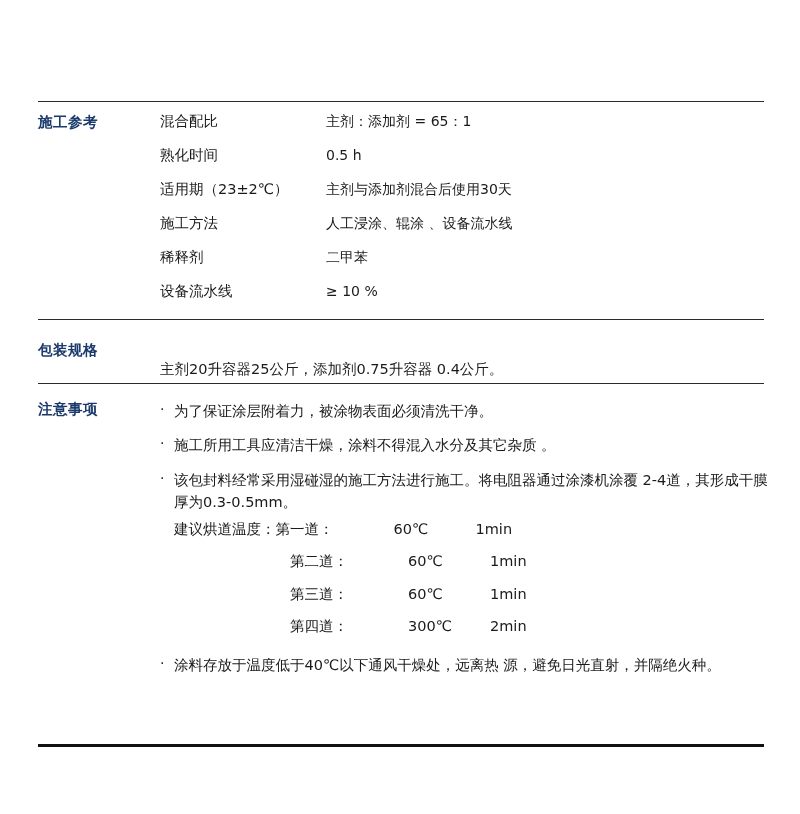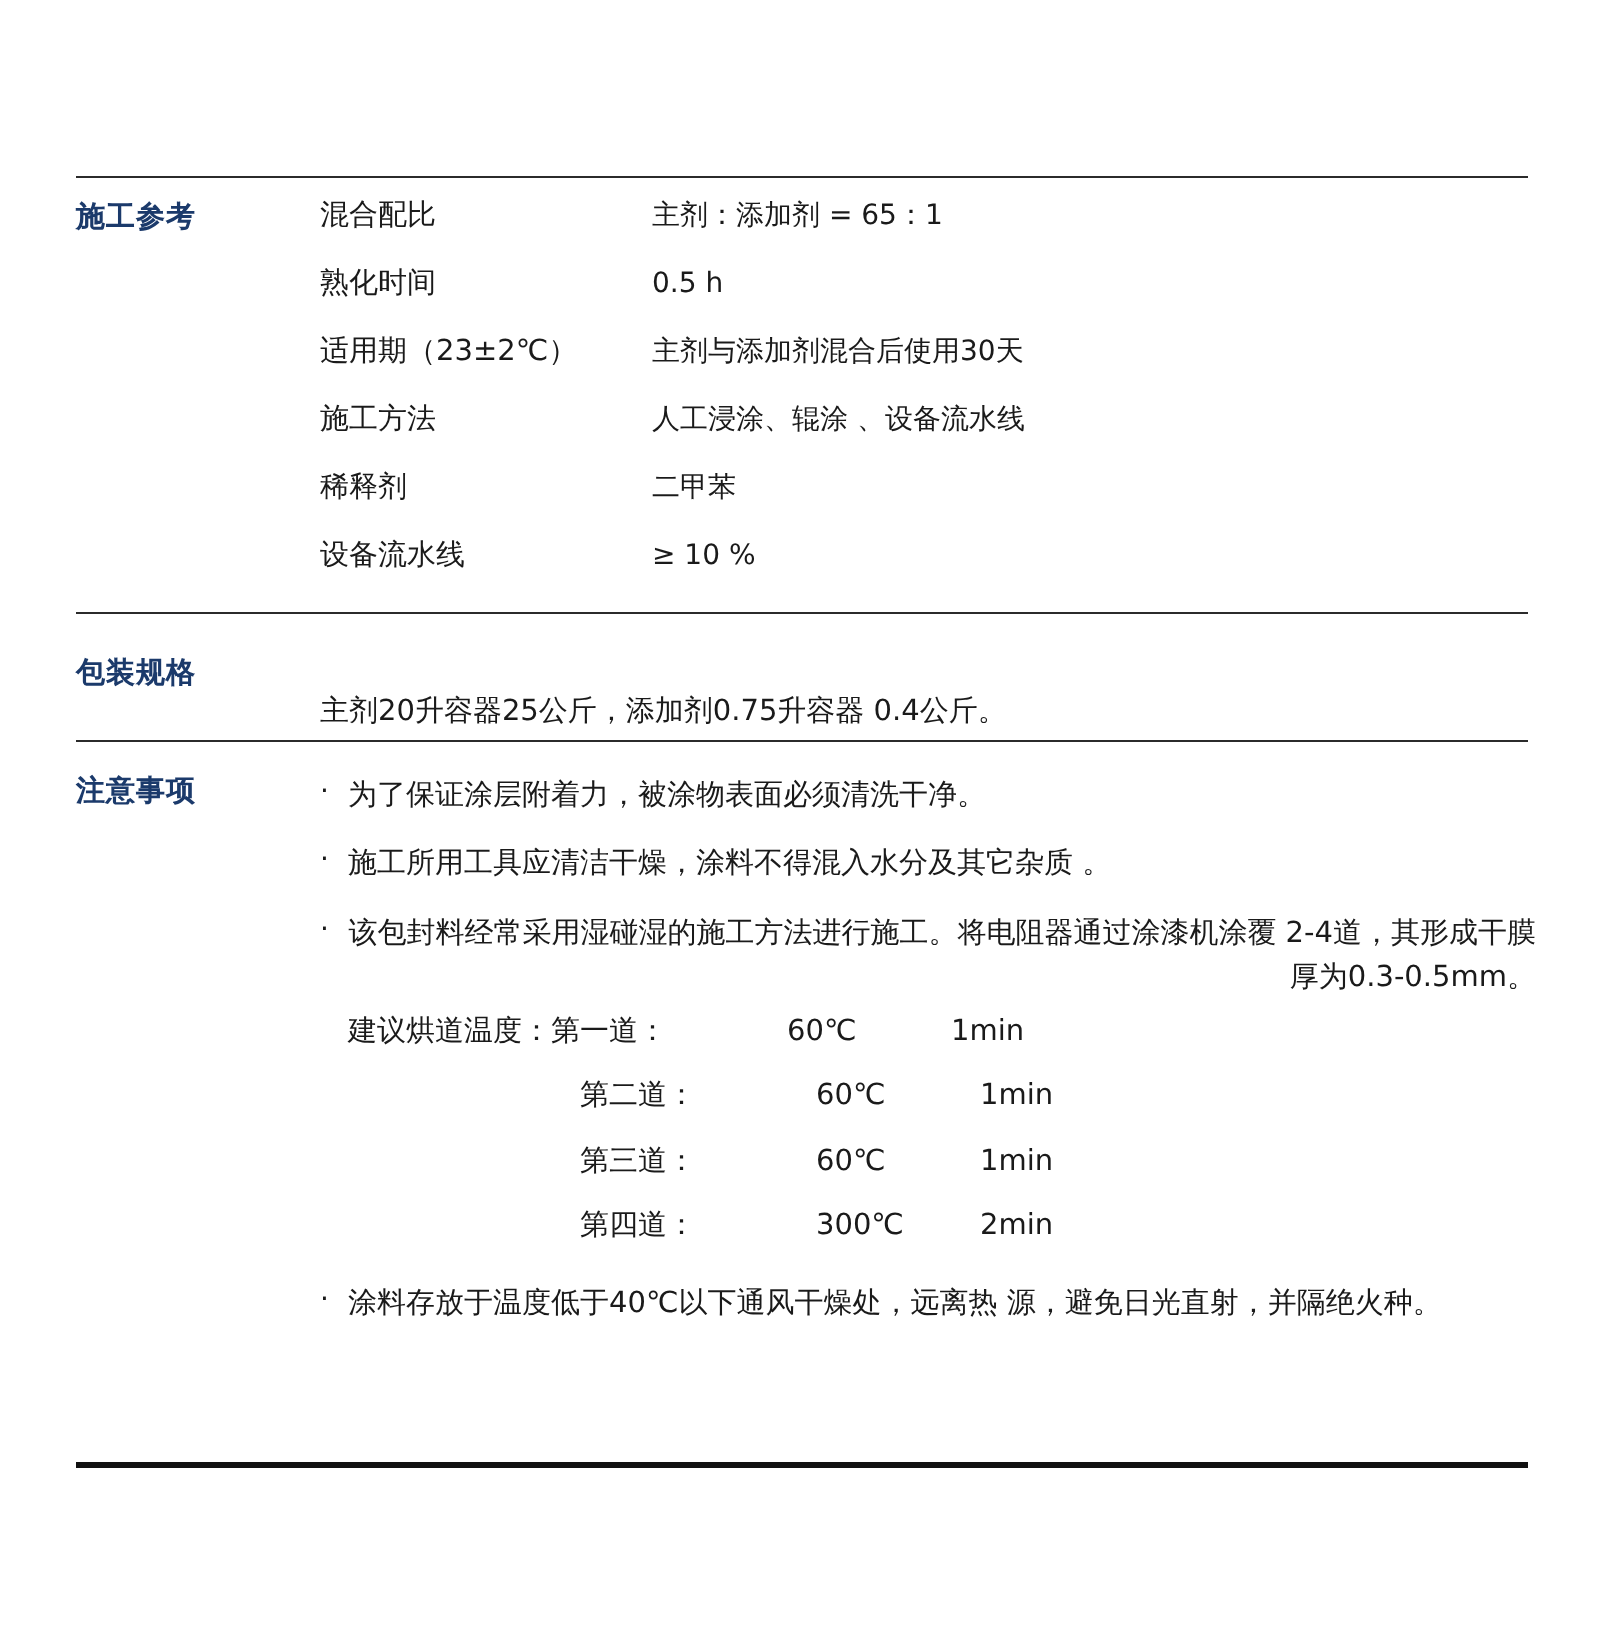--- a/index.html
+++ b/index.html
@@ -11,21 +11,21 @@
     width: 800px;
     height: 814px;
     background: #ffffff;
     font-family: "DejaVu Sans", "Liberation Sans", sans-serif;
     color: #1a1a1a;
     position: relative;
     overflow: hidden;
   }
   .page {
     position: absolute;
-    left: 0; top: 0;
+    left: 0; top: 13px;
     width: 800px;
     height: 793px;
     padding: 0;
   }
 
   
   .rule {
     position: absolute;
     left: 38px;
     width: 726px;
@@ -96,21 +96,20 @@
     font-size: 14px;
     line-height: 1.55;
     color: #1a1a1a;
     transform: translateY(-1px);
   }
   .note-text {
     font-size: 14.5px;
     line-height: 1.55;
     color: #1a1a1a;
     max-width: 612px;
-    text-align: right;
   }
   .bake-block {
     margin: 2px 0 10px 14px;
   }
   .bake-head {
     font-size: 14.5px;
     line-height: 1.55;
     color: #1a1a1a;
     display: flex;
   }

